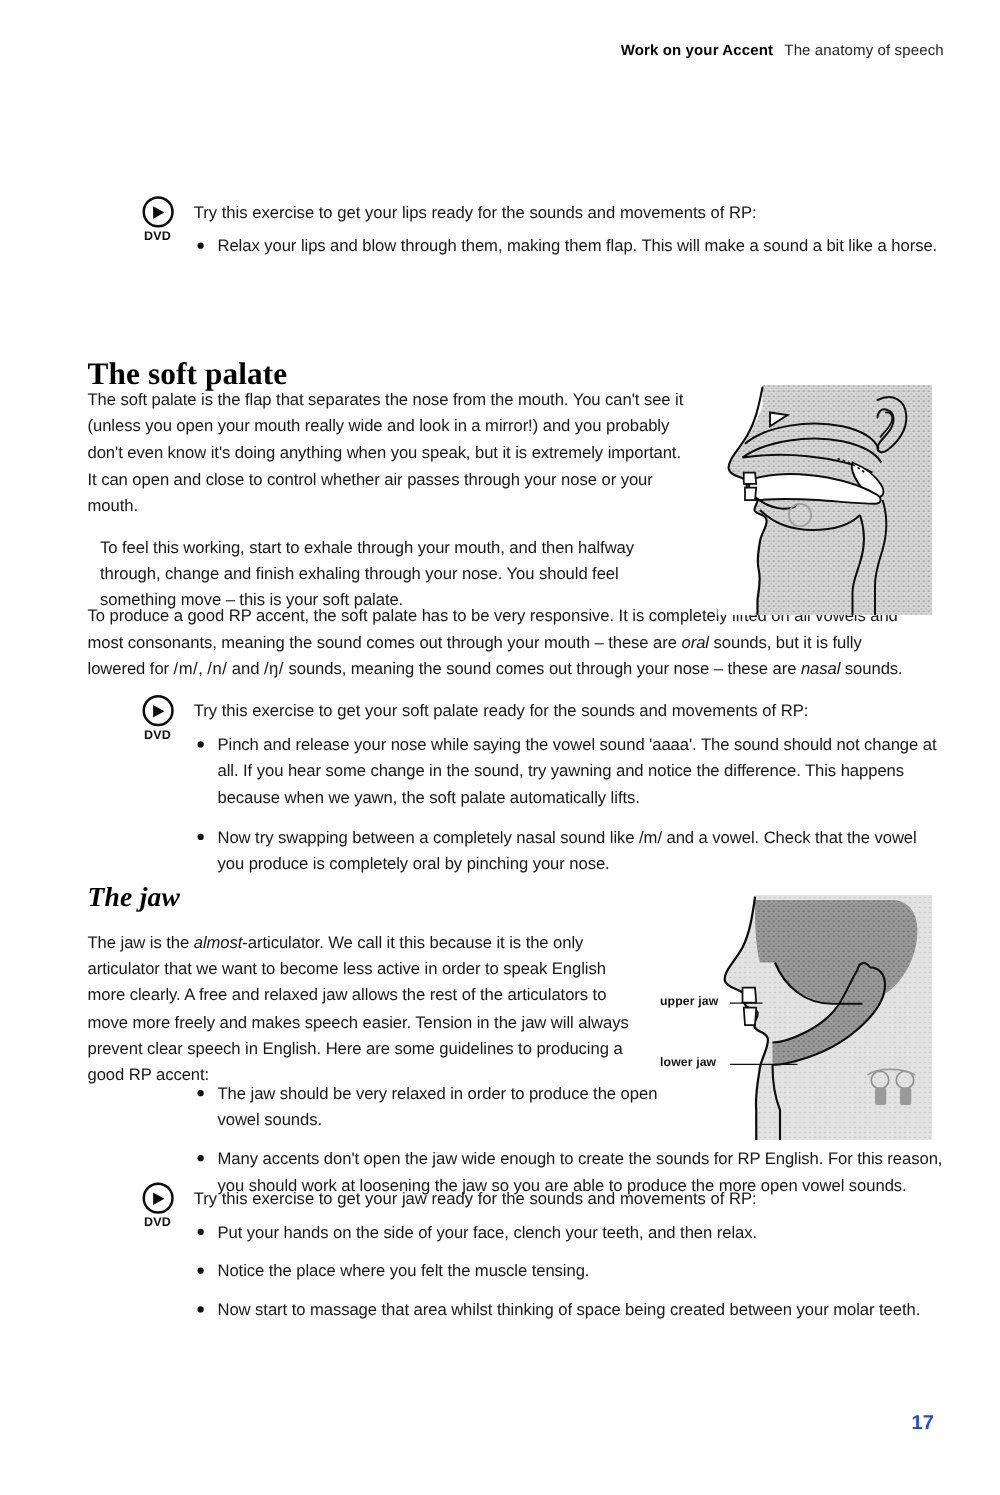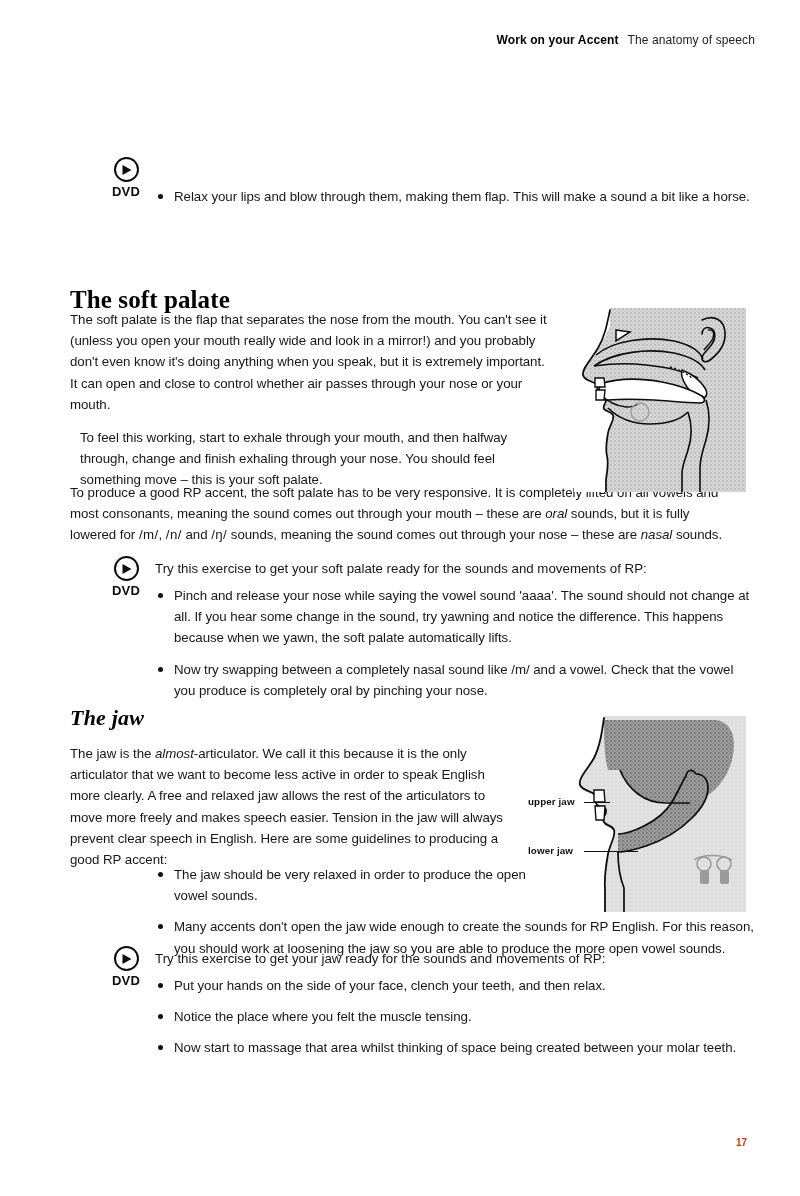--- a/index.html
+++ b/index.html
@@ -89,21 +89,21 @@
     position: absolute;
     top: 50%; left: 55%;
     transform: translate(-50%, -50%);
     width: 0; height: 0;
     border-left: 9px solid #0d0d0d;
     border-top: 5.6px solid transparent;
     border-bottom: 5.6px solid transparent;
   }
   .dvd-badge .dvd-label {
     margin-top: 2px;
-    font-size: 13px;
+    font-size: 10px;
     font-weight: bold;
     letter-spacing: .2px;
     color: #0d0d0d;
   }
 
   
   .lead-in {
     position: absolute;
     font-size: 13.3px;
     line-height: 20px;
@@ -154,39 +154,40 @@
   .leader {
     position: absolute;
     height: 1.4px;
     background: #111;
   }
 
   
   .folio {
     position: absolute;
     right: 53px; bottom: 48px;
-    font-size: 10px;
-    font-weight: bold;
-    color: #c2410c;
+    font-size: 16px;
+    font-weight: bold;
+    color: #1d4ed8;
   }
 </style>
 </head>
 <body>
 
 <div class="page">
 
   <div class="running-head">
     <span class="rh-book">Work on your Accent</span><span class="rh-chapter">The anatomy of speech</span>
   </div>
 
   <div class="dvd-badge" style="left:103px; top:157px;">
     <div class="disc"></div>
     <div class="dvd-label">DVD</div>
   </div>
 
+  <div class="lead-in" style="left:155px; top:160px; width:590px;">Try this exercise to get your lips ready for the sounds and movements of RP:</div>
 
   <ul class="bullets" style="left:156px; top:186px; width:600px;">
     <li>Relax your lips and blow through them, making them flap. This will make a sound a bit like a horse.</li>
   </ul>
 
   <h2 class="heading-serif" style="left:70px; top:286px;">The soft palate</h2>
 
   <div class="para" style="left:70px; top:309px; width:478px;">The soft palate is the flap that separates the nose from the mouth. You can't see it (unless you open your mouth really wide and look in a mirror!) and you probably don't even know it's doing anything when you speak, but it is extremely important. It can open and close to control whether air passes through your nose or your mouth.</div>
 
   <div class="para" style="left:70px; top:427px; width:478px;margin-left:10px;">To feel this working, start to exhale through your mouth, and then halfway through, change and finish exhaling through your nose. You should feel something move – this is your soft palate.</div>

